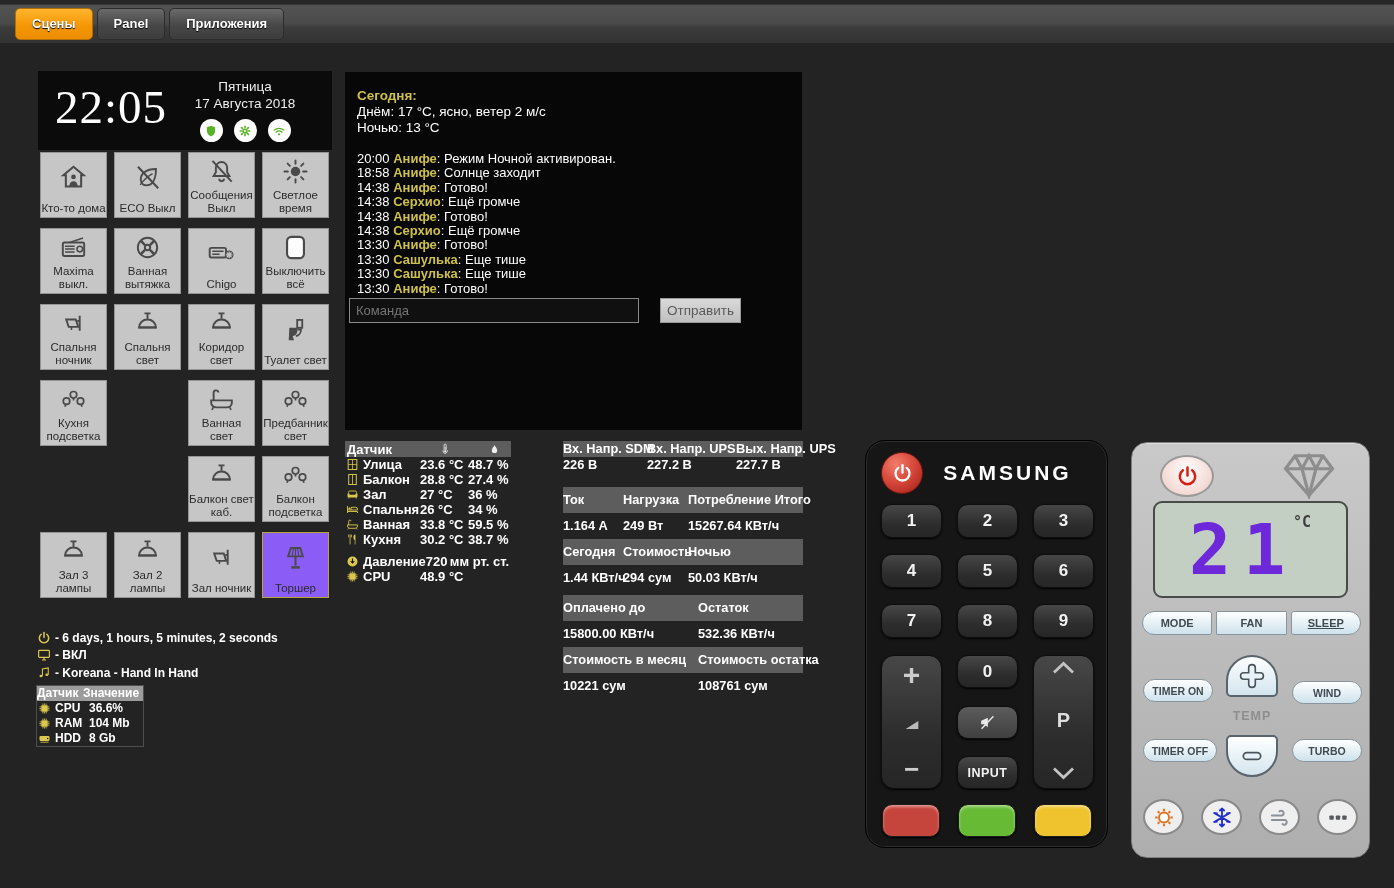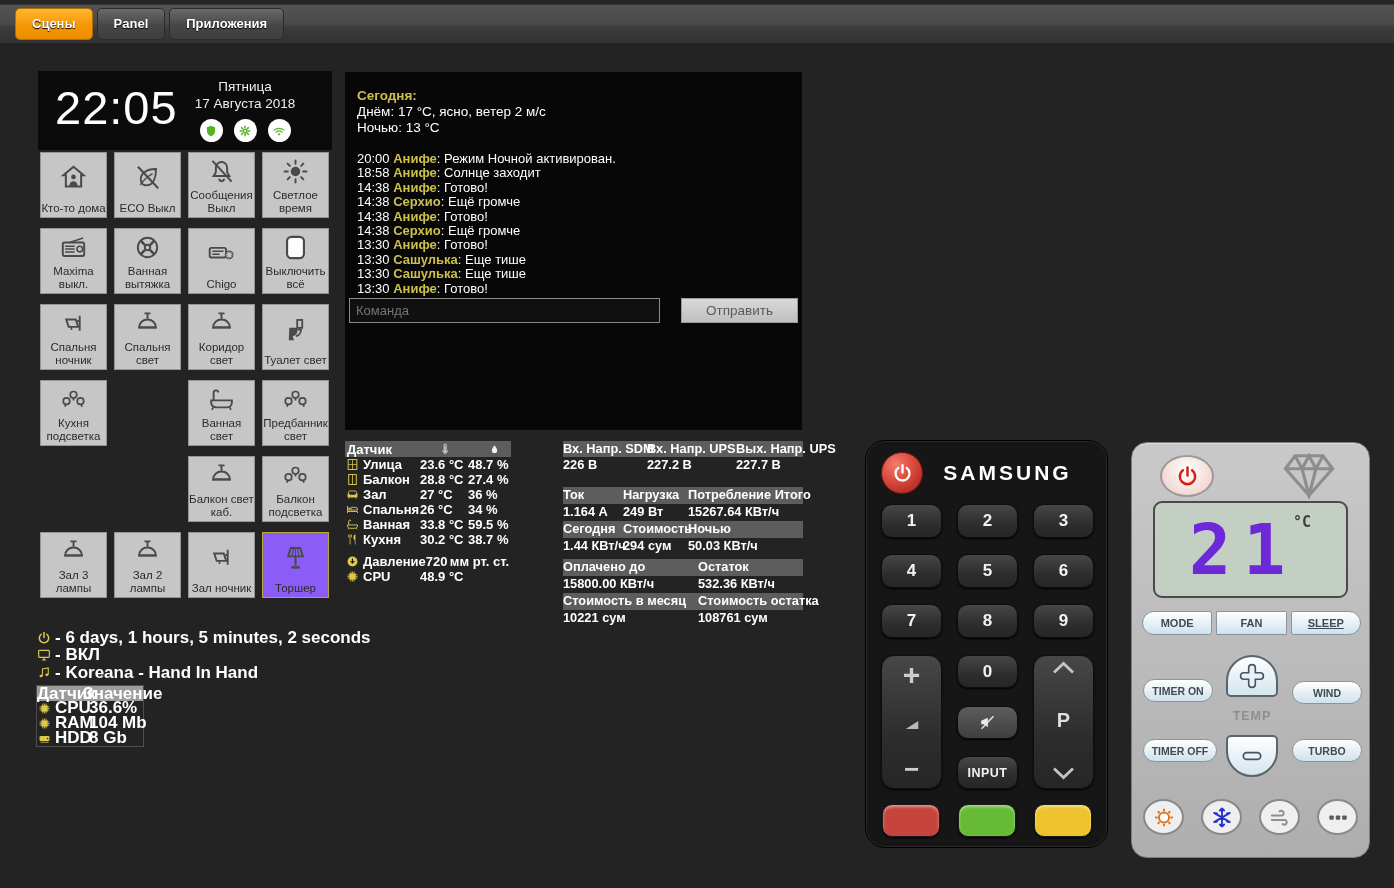--- a/index.html
+++ b/index.html
@@ -10,21 +10,21 @@
   
   .topbar{position:absolute;top:0;left:0;width:100%;height:43px;
     background:linear-gradient(180deg,#262626 0%,#262626 9%,#535353 13%,#4a4a4a 55%,#3c3c3c 63%,#323232 100%);}
   .tabs{position:absolute;left:15px;top:8px;display:flex;gap:4px;}
   .tab{padding:7px 16px 8px;border-radius:5px;font-weight:bold;font-size:13px;color:#fff;
     background:linear-gradient(#6a6a6a,#474747 55%,#3d3d3d);border:1px solid #2c2c2c;text-shadow:0 1px 1px #000;cursor:pointer;}
   .tab.active{background:linear-gradient(#ffb52e,#f59705 55%,#ec8d00);border:1px solid #b06f00;}
 
   
   .clock{position:absolute;left:38px;top:71px;width:294px;height:79px;background:#0b0b0b;}
-  .time{position:absolute;left:17px;top:9px;font-size:47px;color:#fff;font-family:Liberation Sans, sans-serif;letter-spacing:1px;}
+  .time{position:absolute;left:17px;top:9px;font-size:47px;color:#fff;font-family:Liberation Serif, serif;letter-spacing:1px;}
   .clock-right{position:absolute;right:12px;top:7px;width:150px;text-align:center;font-size:13.5px;line-height:17px;color:#eee;}
   .clock-icons{display:flex;gap:11px;justify-content:center;margin-top:7px;}
   .cicon{width:23px;height:23px;border-radius:50%;background:#fff;color:#58b226;display:flex;align-items:center;justify-content:center;cursor:pointer;}
   .cicon .icn{width:14px;height:14px;}
 
   
   .scene-grid{position:absolute;left:40px;top:152px;display:grid;grid-template-columns:repeat(4,67px);grid-auto-rows:66px;gap:10px 7px;}
   .scene{background:#c6c6c6;border:1px solid #949494;box-sizing:border-box;display:flex;flex-direction:column;align-items:center;
     color:#2b2b2b;font-size:11.5px;line-height:12.5px;text-align:center;cursor:pointer;}
   .scene.active{background:#8b5cf6;border-color:#b5a637;}
@@ -33,21 +33,21 @@
   .slabel{width:100%;margin-bottom:3px;}
 
   
   .chat-panel{position:absolute;left:345px;top:72px;width:457px;height:358px;background:#070707;box-sizing:border-box;padding:16px 12px;}
   .weather{display:flex;}
   .wcol{width:232px;font-size:13.5px;line-height:16px;color:#fff;}
   .wcol:last-child{width:auto;}
   .wtitle{color:#cdc04a;font-weight:bold;}
   .chat-log{margin-top:16px;font-size:13px;line-height:14.4px;}
   .msg .mn{color:#cdc04a;font-weight:bold;}
-  .chat-input-row{position:absolute;left:4px;top:226px;width:449px;display:flex;}
+  .chat-input-row{position:absolute;left:4px;top:226px;width:392px;display:flex;}
   .chat-input-row input{width:311px;height:25px;background:#101010;border:1px solid #8a8a8a;color:#bbb;font-size:13px;
     padding:0 6px;box-sizing:border-box;font-family:"Liberation Sans",sans-serif;}
   .send{flex:1;margin-left:21px;height:25px;background:linear-gradient(#d9d9d9,#bfbfbf);border:1px solid #999;
     color:#5a5a5a;font-size:13.5px;font-family:"Liberation Sans",sans-serif;cursor:pointer;}
 
   
   .sensor-table{position:absolute;left:345px;top:441px;width:166px;font-size:13px;font-weight:bold;color:#fff;}
   .srow{display:flex;align-items:center;height:15px;white-space:nowrap;}
   .shead{background:#5d5d5d;height:16px;}
   .sname{width:92px;padding-left:2px;}
@@ -55,32 +55,32 @@
   .hic2{width:11px;height:13px;color:#f0f0f0;}
   .sic{width:13px;height:13px;margin:0 4px 0 1px;color:#dcc84e;flex:none;}
   .snm{width:57px;}
   .stp{width:48px;}
   .sx1{margin-top:7px;}
   .sunit{margin-left:auto;padding-right:2px;}
   .snm3{width:57px;}
 
   
   .elec{position:absolute;left:563px;top:441px;width:240px;font-size:12.8px;font-weight:bold;color:#fff;}
-  .erow{display:flex;height:17px;line-height:14.5px;white-space:nowrap;align-items:center;}
+  .erow{display:flex;height:26px;line-height:14.5px;white-space:nowrap;align-items:center;}
   .erow.eh{background:#5d5d5d;}
   .erow span{flex:none;}
   .vt{height:16px;line-height:16px;}
   .vt .c0{width:84px;}.vt .c1{width:89px;}.vt .c2{flex:1;}
   .ct .c0{width:60px;}.ct .c1{width:65px;}.ct .c2{flex:1;}
   .bt .c0{width:135px;}.bt .c1{flex:1;}
   #power-table{margin-top:14px;}
   #billing-table{margin-top:4px;}
 
   
-  .status{position:absolute;left:36px;top:629px;font-size:17px;font-weight:bold;color:#fff;}
+  .status{position:absolute;left:36px;top:629px;font-size:12px;font-weight:bold;color:#fff;}
   .stline{display:flex;align-items:center;height:17.5px;}
   .stline .sic{width:14px;height:14px;}
   .sttable{margin-top:3px;width:106px;border:1px solid #4e4e4e;}
   .sthead{display:flex;background:#9c9c9c;height:15px;line-height:15px;white-space:nowrap;}
   .sthead .c0{width:46px;}
   .strow{display:flex;align-items:center;height:15px;white-space:nowrap;}
   .strow .sic{width:13px;height:13px;}
   .strow .nm{width:34px;}
 
   

